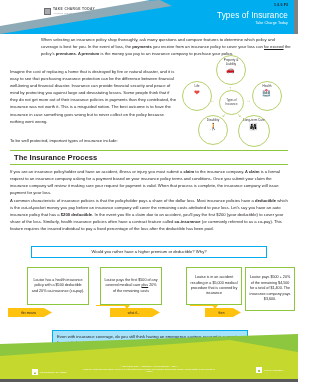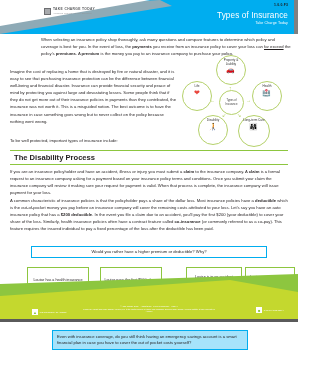--- a/index.html
+++ b/index.html
@@ -4,21 +4,21 @@
 <style>
   * { box-sizing: border-box; margin: 0; padding: 0; }
   html, body {
     width: 298px; height: 386px;
     background: #ffffff;
     font-family: "Liberation Sans", sans-serif;
     overflow: hidden;
   }
   #page {
     position: relative;
-    width: 298px; height: 322px;
+    width: 298px; height: 382px;
     background: #ffffff;
   }
 
   
   .header-band {
     position: absolute; top: 0; left: 0;
     width: 298px; height: 34px;
     background: #00adef;
     overflow: hidden;
   }
@@ -308,21 +308,21 @@
     <span class="arrow-n" style="left:47px; top:31px;">↑</span>
     <span class="arrow-n" style="left:64px; top:43px;">→</span>
     <span class="arrow-n" style="left:28px; top:43px;">←</span>
     <span class="arrow-n" style="left:40px; top:58px;">↙</span>
     <span class="arrow-n" style="left:55px; top:58px;">↘</span>
   </div>
 
   <div class="body-para" id="closing" style="top:137px; left:10px; width:278px;">To be well protected, important types of insurance include:</div>
 
   <div class="section-rule" id="rule-top"></div>
-  <div class="section-title" id="sec-title">The Disability Process</div>
+  <div class="section-title" id="sec-title">The Insurance Process</div>
   <div class="section-rule" id="rule-bot"></div>
 
   <div class="body-para" id="para3">If you are an insurance policyholder and have an accident, illness or injury you must submit a <b>claim</b> to the insurance company. A <b>claim</b> is a formal request to an insurance company asking for a payment based on your insurance policy terms and conditions. Once you submit your claim the insurance company will review it making sure your request for payment is valid. When that process is complete, the insurance company will issue payment for your loss.</div>
   <div class="body-para" id="para4">A common characteristic of insurance policies is that the policyholder pays a share of the dollar loss. Most insurance policies have a <b>deductible</b> which is the out-of-pocket money you pay before an insurance company will cover the remaining costs attributed to your loss. Let's say you have an auto insurance policy that has a <b>$200 deductible</b>. In the event you file a claim due to an accident, you'll pay the first $200 (your deductible) to cover your share of the loss. Similarly, health insurance policies often have a contract feature called <b>co-insurance</b> (or commonly referred to as a co-pay). This feature requires the insured individual to pay a fixed percentage of the loss after the deductible has been paid.</div>
 
   <div class="qbox" id="qbox1">
     <span class="qbox-text">Would you rather have a higher premium or deductible? Why?</span>
   </div>
 
   <div class="fbox" id="fbox1">

